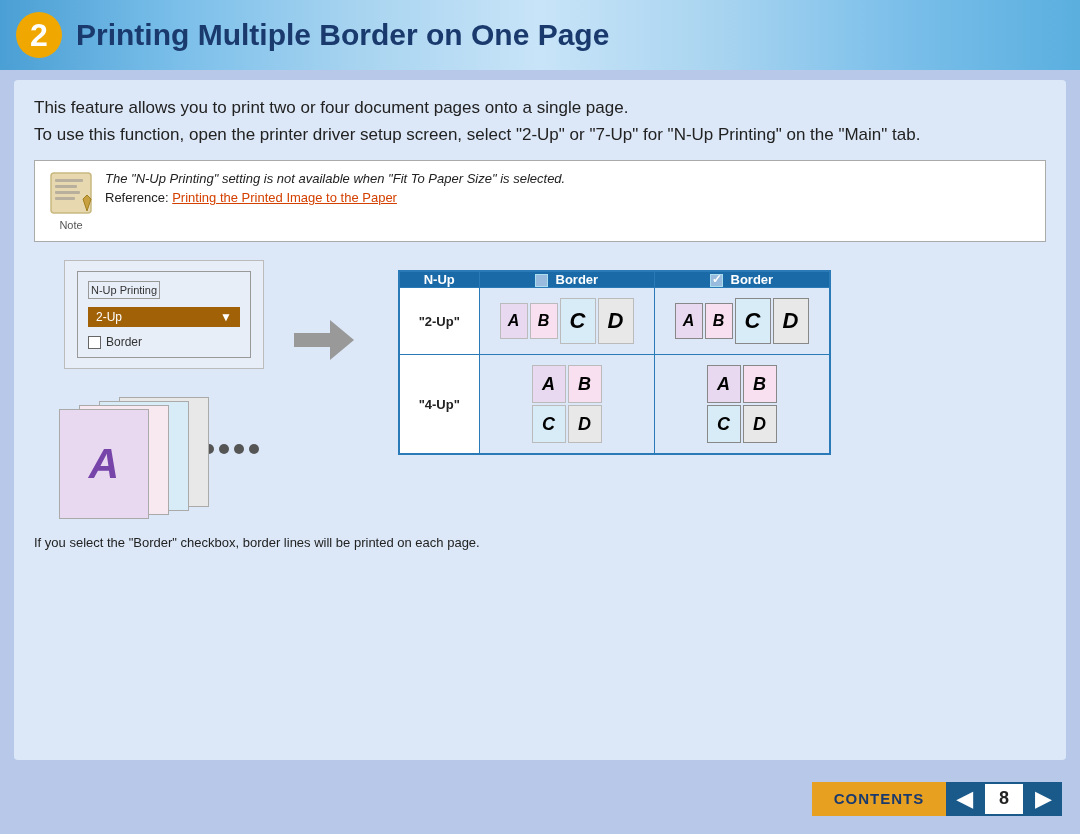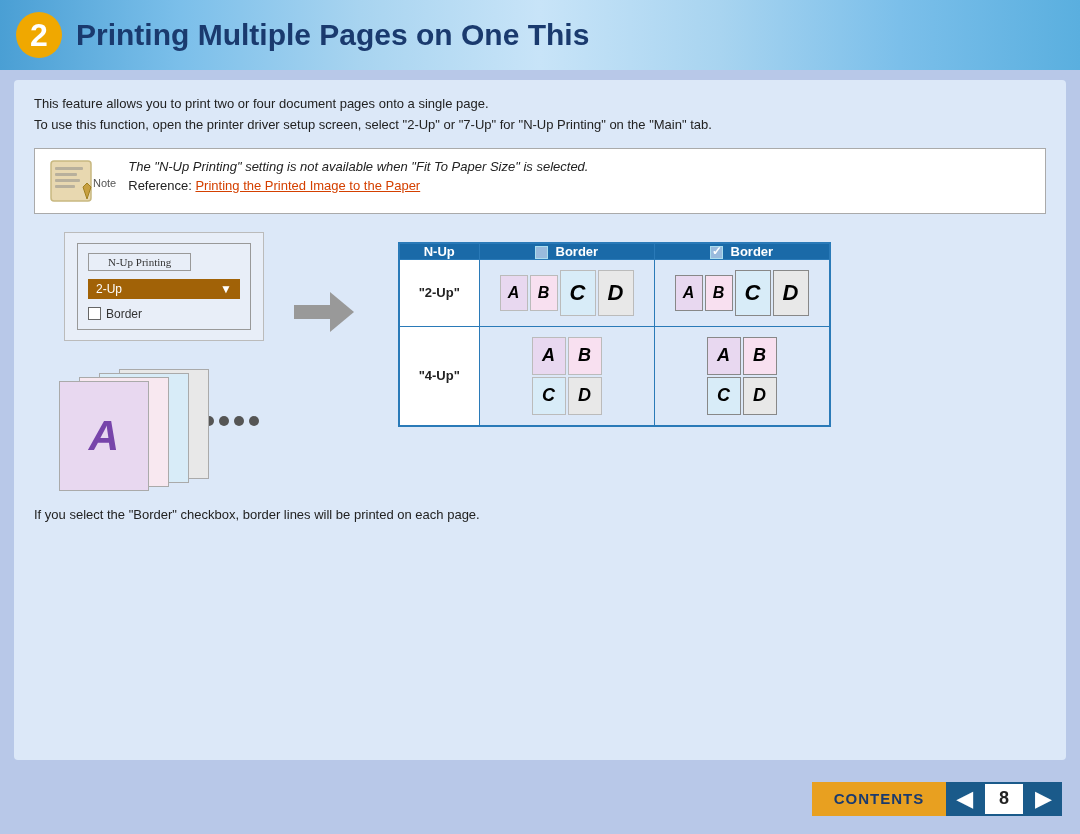--- a/index.html
+++ b/index.html
@@ -42,21 +42,21 @@
     
     .main-content {
       background: #dce8f8;
       margin: 10px 14px;
       padding: 14px 20px;
       border-radius: 4px;
       min-height: 680px;
     }
 
     .intro-text {
-      font-size: 13px;
+      font-size: 17px;
       color: #222;
       line-height: 1.6;
       margin-bottom: 12px;
     }
 
     
     .note-box {
       border: 1px solid #aaa;
       background: white;
       padding: 10px 14px;
@@ -99,24 +99,23 @@
       background: #e8eef8;
       border: 1px solid #bbb;
       padding: 10px 12px;
       width: 200px;
       margin-left: 30px;
     }
     .nup-panel-label {
       font-size: 11px;
       color: #333;
       border: 1px solid #999;
-      padding: 2px 19px;
+      padding: 2px 2px;
       margin-bottom: 8px;
       display: inline-block;
-      font-family: Liberation Serif, serif;
     }
     .nup-select {
       display: flex;
       align-items: center;
       gap: 4px;
       margin-bottom: 8px;
     }
     .nup-select-box {
       background: #a16207;
       color: white;
@@ -341,29 +340,30 @@
       align-items: stretch;
     }
     .nav-bottom-row {
       display: flex;
       align-items: center;
     }
 
     
     .note-icon-wrapper {
       display: flex;
+      flex-direction: column;
       align-items: center;
     }
   </style>
 </head>
 <body>
 
 <div class="header">
   <div class="header-number">2</div>
-  <div class="header-title">Printing Multiple Pages on One This</div>
+  <div class="header-title">Printing Multiple Border on One Page</div>
 </div>
 
 <div class="main-content">
 
   <div class="intro-text">
     <div>This feature allows you to print two or four document pages onto a single page.</div>
     <div>To use this function, open the printer driver setup screen, select "2-Up" or "7-Up" for "N-Up Printing" on the "Main" tab.</div>
   </div>
 
   <div class="note-box">

